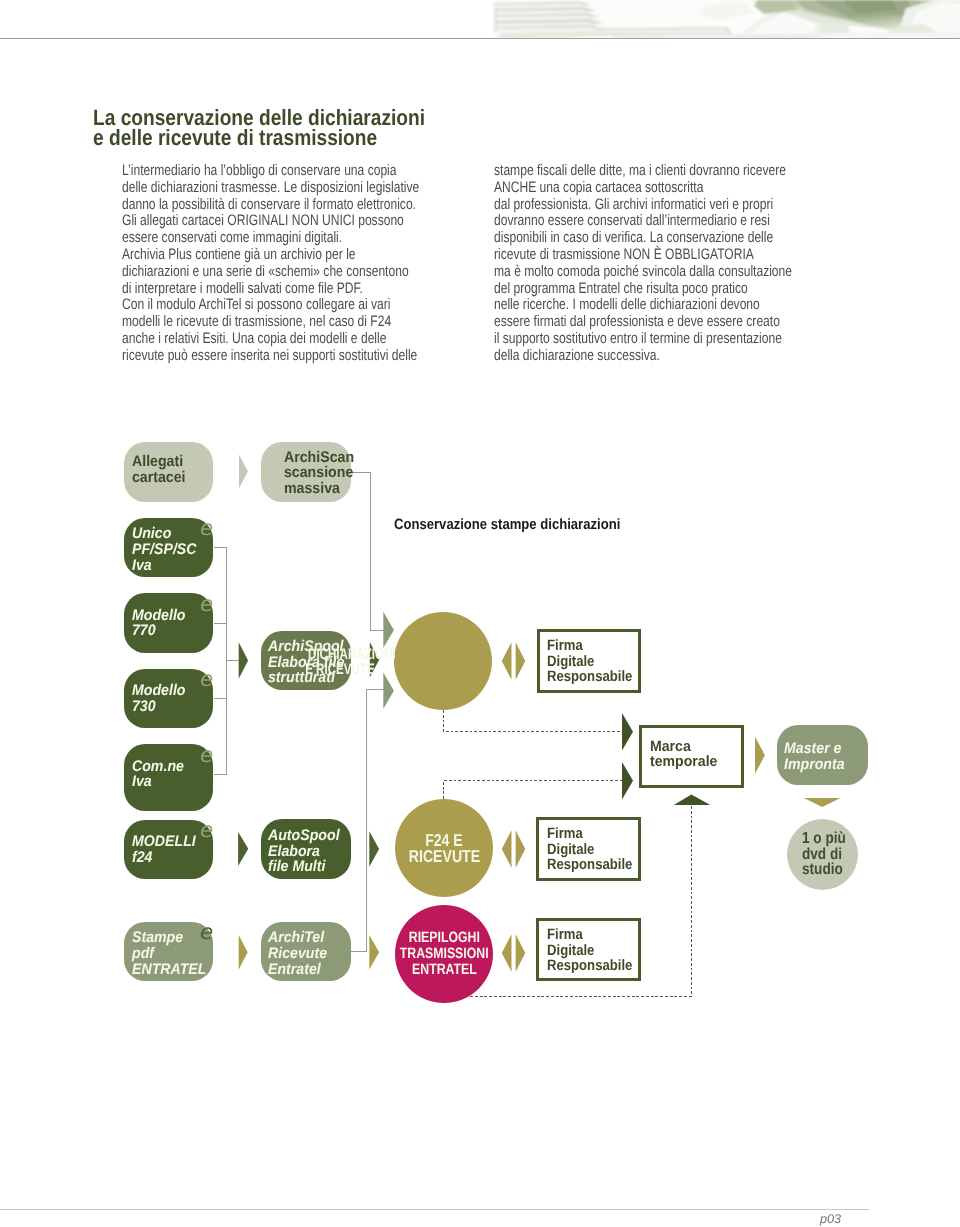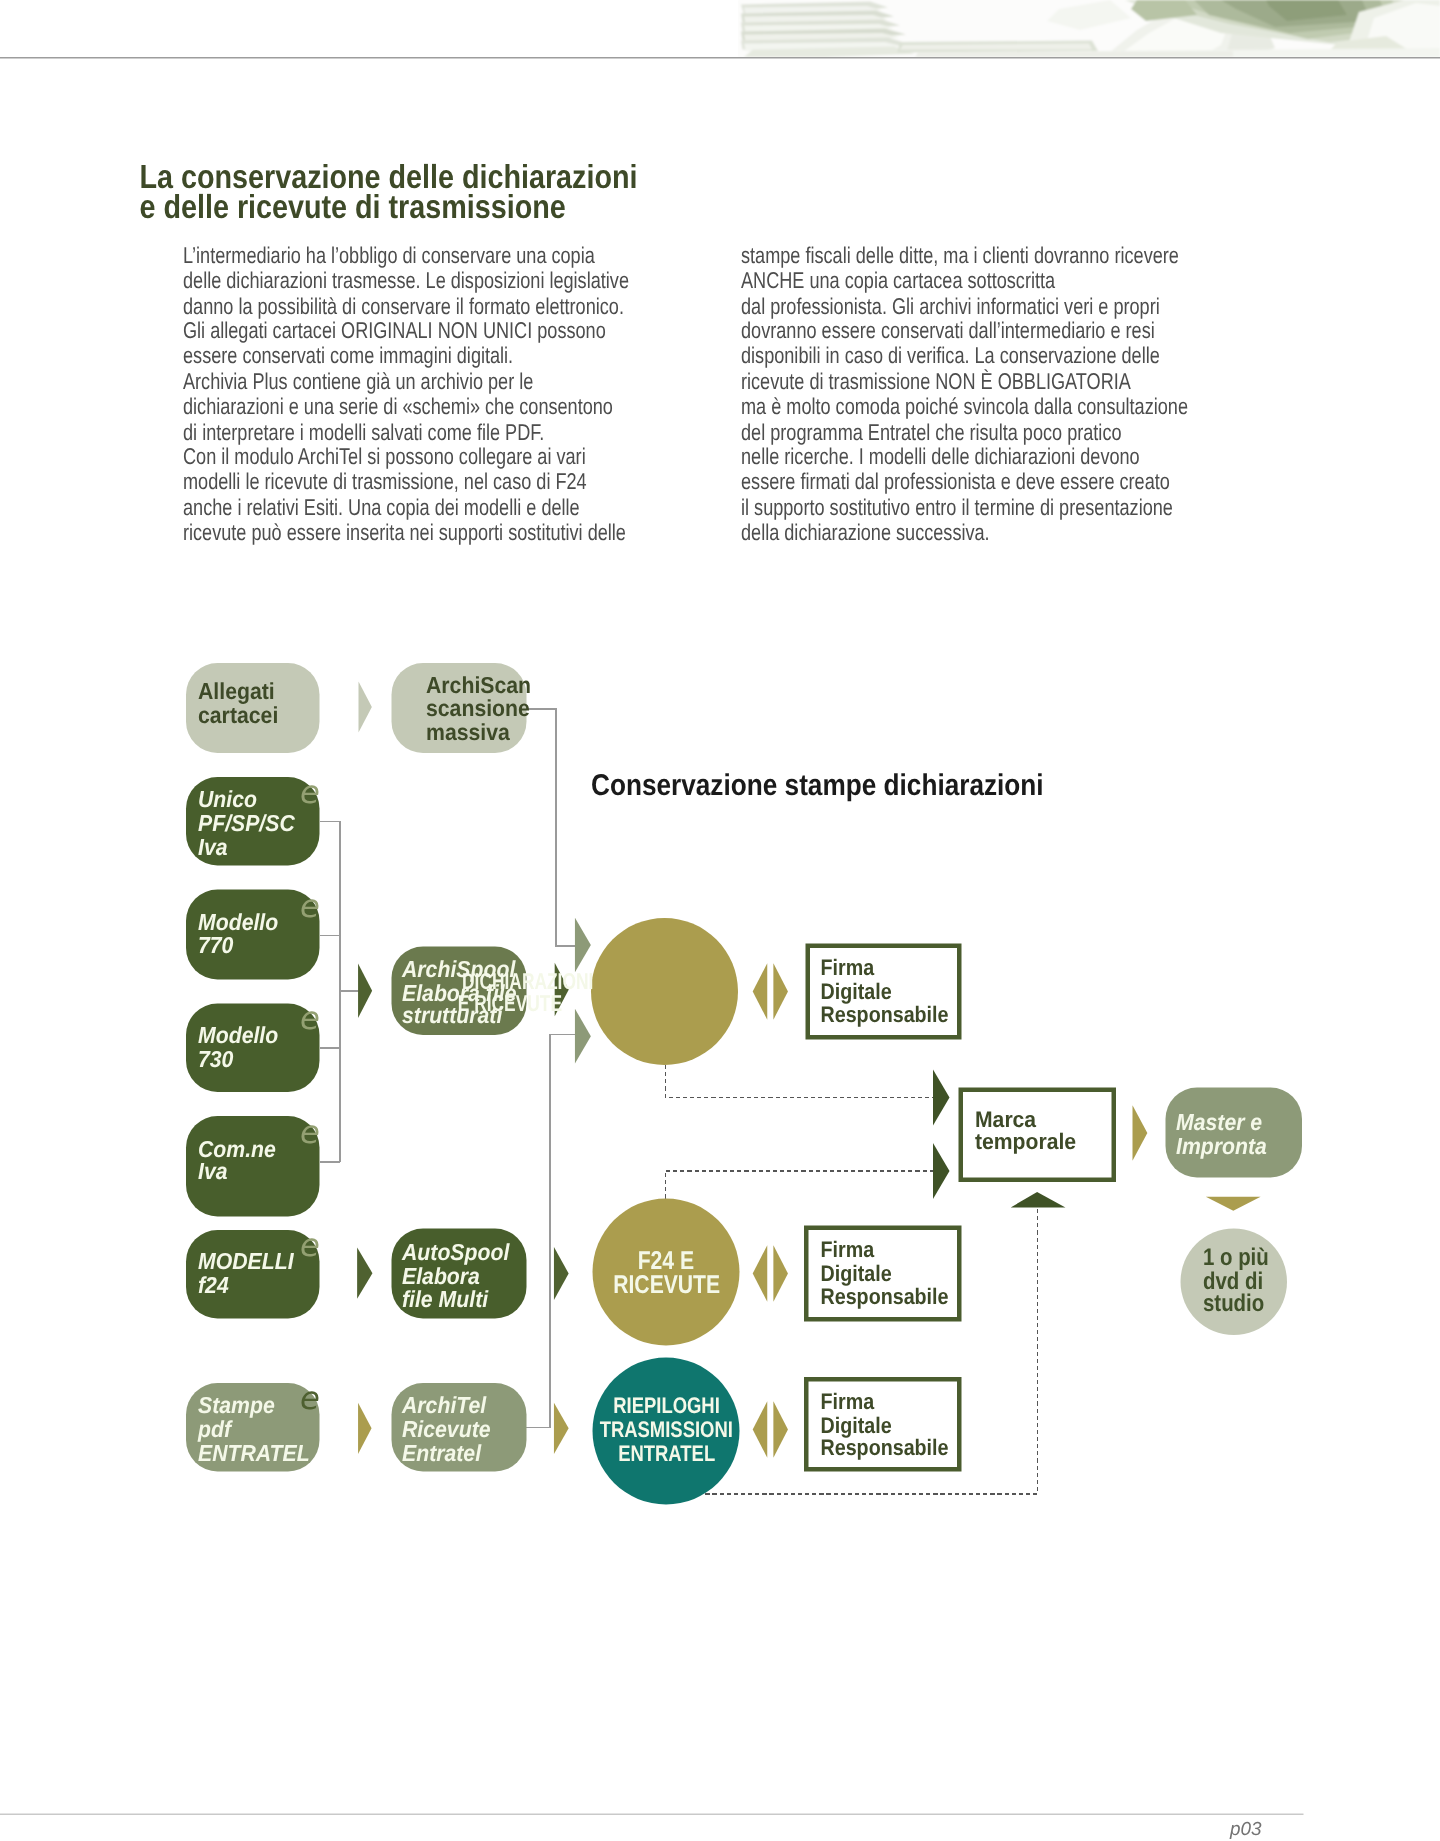--- a/index.html
+++ b/index.html
@@ -32,21 +32,21 @@
   .b-lsage{background:#c4c9b6;}
   .t-cream{color:#f4f8e8;font-style:italic;}
   .t-dark{color:#3e4a28;}
 
   .emark{position:absolute;font-family:"DejaVu Sans",sans-serif;font-weight:300;font-size:21.1px;line-height:21.1px;display:inline-block;transform:scaleX(1.02);transform-origin:left top;}
   .b-dark .emark{color:#93a072;}
   .b-sage .emark{color:#4e6030;font-weight:400;}
   .circle{position:absolute;border-radius:50%;}
   .frame{position:absolute;box-sizing:border-box;border:3px solid #4a5c2e;background:#fff;}
 
-  #sec-title{position:absolute;left:394px;top:517.2px;font-weight:bold;font-size:20px;line-height:15.4px;color:#1a1a1a;white-space:nowrap;}
+  #sec-title{position:absolute;left:394px;top:517.2px;font-weight:bold;font-size:15px;line-height:15.4px;color:#1a1a1a;white-space:nowrap;}
   #sec-title .ln{display:inline-block;transform:scaleX(0.873);transform-origin:left top;}
 
   
   #foot-rule{position:absolute;left:0;top:1209px;width:869px;height:1px;background:#c9c9c9;}
   #foot-page{position:absolute;left:820px;top:1213px;font-size:12.6px;line-height:13px;color:#737373;font-style:italic;}
 </style>
 </head>
 <body>
 
 <div id="page">
@@ -293,21 +293,21 @@
             <div><span style="display: inline-block; transform: scaleX(0.757); transform-origin: center top;">DICHIARAZIONI</span></div>
             <div><span style="display: inline-block; transform: scaleX(0.757); transform-origin: center top;">E RICEVUTE</span></div>
           </div>
         </div>
         <div class="circle" style="left: 395px; top: 799px; width: 98px; height: 98px; background: rgb(171, 157, 78); color: rgb(244, 248, 232);">
           <div style="position: absolute; left: -100px; width: 298px; font-weight: bold; white-space: nowrap; font-size: 17.2px; line-height: 16.5px; text-align: center; top: 32.6742px;">
             <div><span style="display: inline-block; transform: scaleX(0.82); transform-origin: center top;">F24 E</span></div>
             <div><span style="display: inline-block; transform: scaleX(0.82); transform-origin: center top;">RICEVUTE</span></div>
           </div>
         </div>
-        <div class="circle" style="left: 395px; top: 905px; width: 98px; height: 98px; background: #0f766e; color: rgb(244, 248, 232);">
+        <div class="circle" style="left: 395px; top: 905px; width: 98px; height: 98px; background: #be185d; color: rgb(244, 248, 232);">
           <div style="position: absolute; left: -100px; width: 298px; font-weight: bold; white-space: nowrap; font-size: 15px; line-height: 15.75px; text-align: center; top: 25.2275px;">
             <div><span style="display: inline-block; transform: scaleX(0.82); transform-origin: center top;">RIEPILOGHI</span></div>
             <div><span style="display: inline-block; transform: scaleX(0.82); transform-origin: center top;">TRASMISSIONI</span></div>
             <div><span style="display: inline-block; transform: scaleX(0.82); transform-origin: center top;">ENTRATEL</span></div>
           </div>
         </div>
         <div class="circle" style="left: 787px; top: 819px; width: 71px; height: 71px; background: rgb(196, 201, 182); color: rgb(64, 81, 42);">
           <div style="position: absolute; left: -100px; width: 271px; font-weight: bold; white-space: nowrap; font-size: 16px; line-height: 15.65px; text-align: left; top: 11.951px; padding-left: 114.5px;">
             <div><span style="display: inline-block; transform: scaleX(0.85); transform-origin: left top;">1 o più</span></div>
             <div><span style="display: inline-block; transform: scaleX(0.85); transform-origin: left top;">dvd di</span></div>

